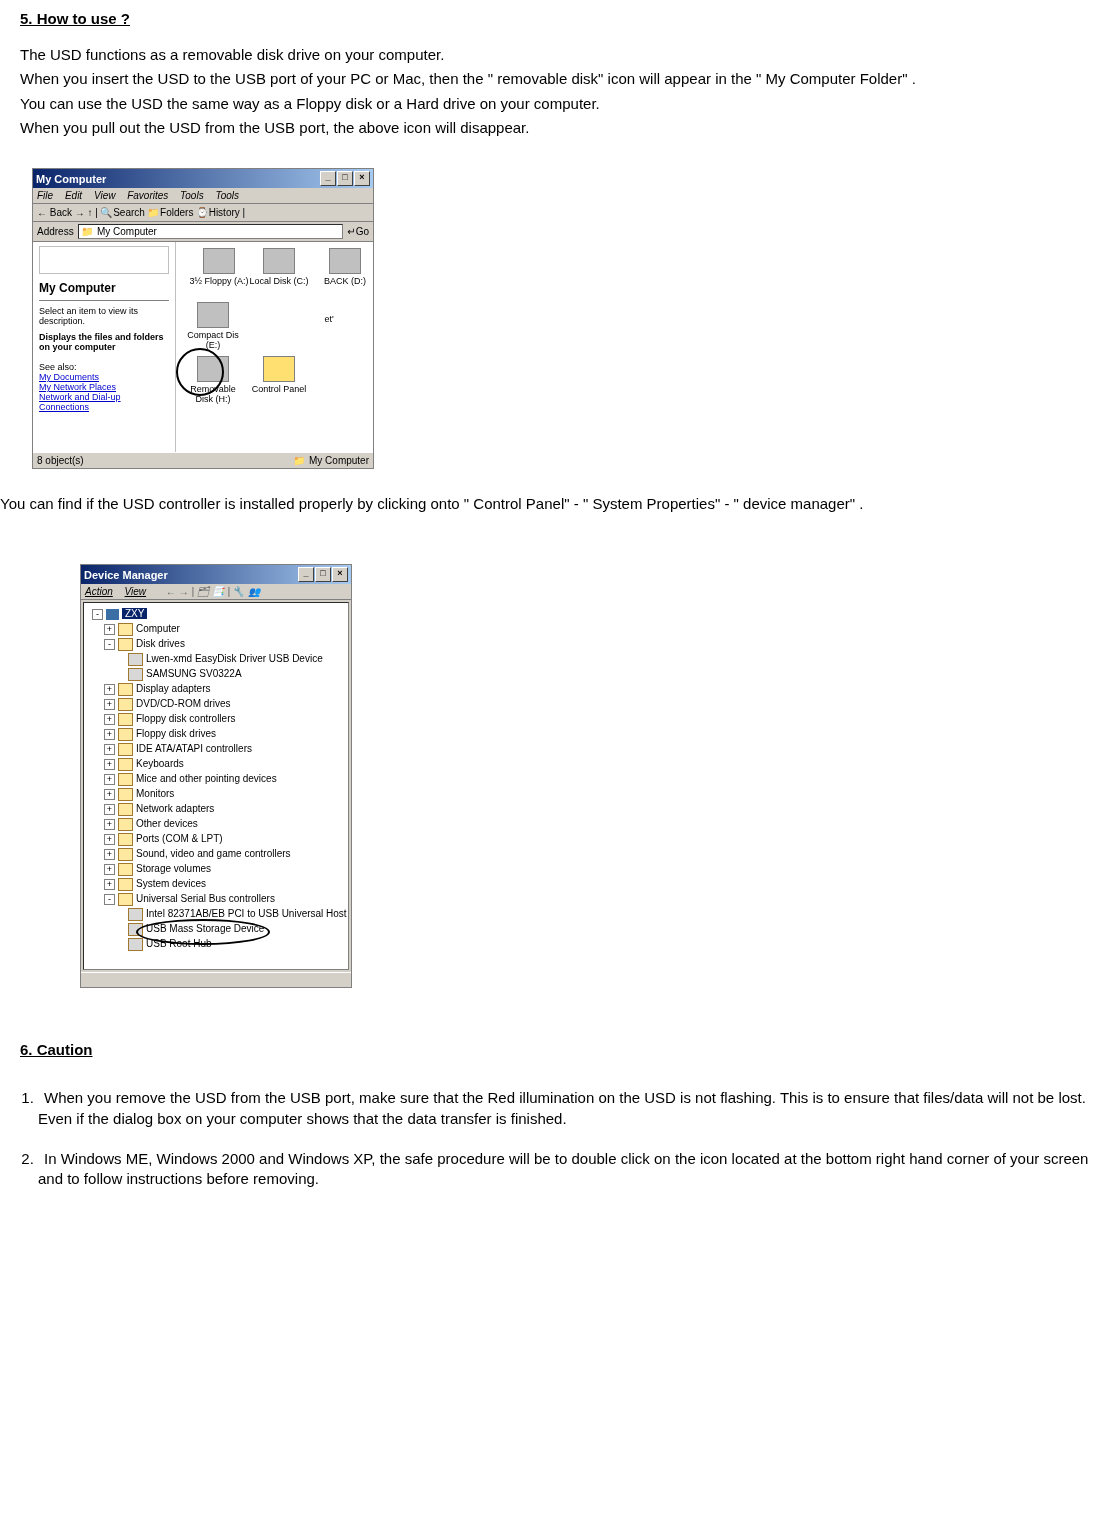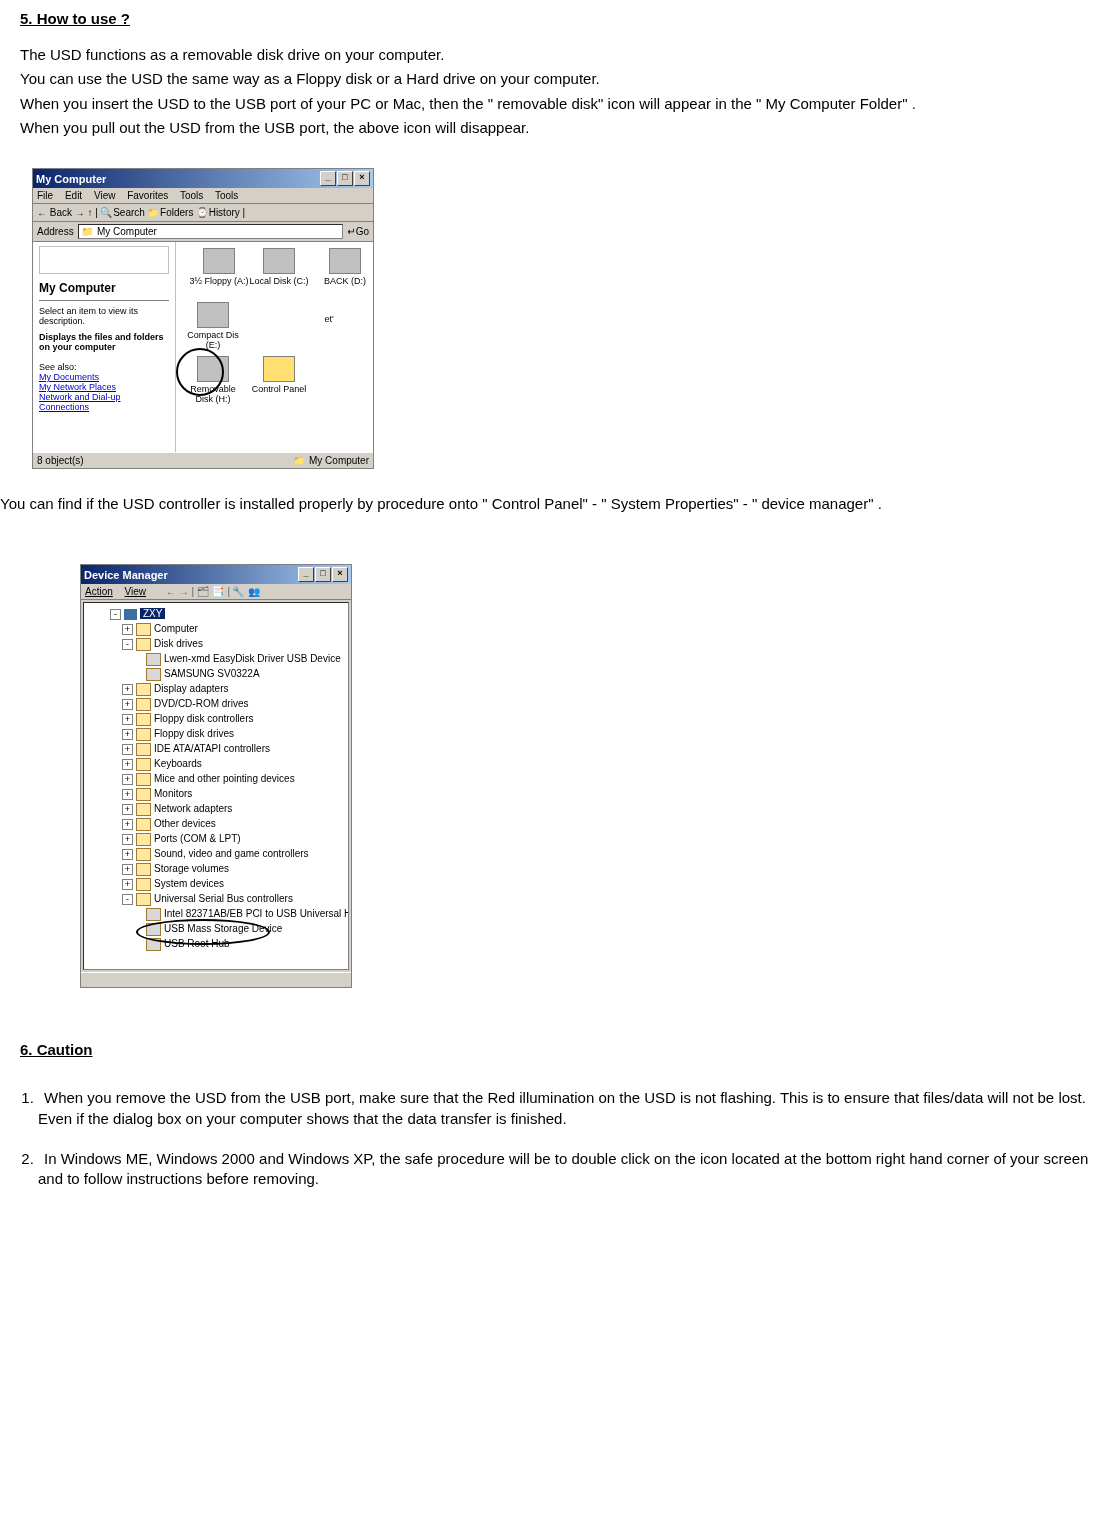--- a/index.html
+++ b/index.html
@@ -55,21 +55,21 @@
     line-height: 11px;
     text-align: center;
     color: #000;
   }
   .menubar {
     font-size: 10px;
     padding: 2px 4px;
     background: #d4d0c8;
     border-bottom: 1px solid #808080;
   }
-  .menubar span { margin-right: 9px; }
+  .menubar span { margin-right: 9px; font-style: italic; }
   .toolbar {
     font-size: 10px;
     padding: 3px 4px;
     background: #d4d0c8;
     border-bottom: 1px solid #808080;
   }
   .addrbar {
     display: flex;
     align-items: center;
     padding: 2px 4px;
@@ -148,21 +148,21 @@
     color: #000;
     margin: 50px 0 30px 60px;
     position: relative;
   }
   .dm-body {
     background: #fff;
     border: 1px inset #808080;
     margin: 2px;
     height: 360px;
     overflow: hidden;
-    padding: 3px 22px;
+    padding: 3px 4px;
     font-size: 10px;
     position: relative;
   }
   .tree-line { white-space: nowrap; line-height: 15px; }
   .tree-line.l1 { padding-left: 4px; }
   .tree-line.l2 { padding-left: 16px; }
   .tree-line.l3 { padding-left: 40px; }
   .box {
     display: inline-block;
     width: 9px; height: 9px;
@@ -209,22 +209,22 @@
   .caution-list { padding-left: 18px; }
   .caution-list li { margin-bottom: 20px; line-height: 1.35; }
   .caution-list li .inner { padding-left: 6px; }
 </style>
 </head>
 <body>
 
 <div class="block">
   <p class="section-heading">5.  How to use   ?</p>
   <p class="para">The USD functions as a removable disk drive on your computer.</p>
+  <p class="para"> When you insert the USD to the USB port of your PC or Mac, then the " removable disk"  icon will appear in the " My Computer Folder" .</p>
   <p class="para"> You can use the USD the same way as a Floppy disk or a Hard drive on your computer.</p>
-  <p class="para"> When you insert the USD to the USB port of your PC or Mac, then the " removable disk"  icon will appear in the " My Computer Folder" .</p>
   <p class="para"> When you pull out the USD from the USB port, the above icon will disappear.</p>
 </div>
 
 <div class="win">
   <div class="titlebar">
     <span>My Computer</span>
     <span class="tb-btns">
       <span class="tb-btn">_</span>
       <span class="tb-btn">□</span>
       <span class="tb-btn">×</span>
@@ -267,21 +267,21 @@
       </div>
       <div class="drive" style="left:72px; top:114px"><div class="ico" style="background:#ffe070"></div><span>Control Panel</span></div>
     </div>
   </div>
   <div class="statusbar">
     <span>8 object(s)</span>
     <span>📁 <span>My Computer</span></span>
   </div>
 </div>
 
-<p class="para" style="text-align:justify;margin-left:-20px;margin-right:-10px">  You can find if the USD controller is installed properly by procedure onto " Control Panel"  - " System Properties"  - " device manager" .</p>
+<p class="para" style="text-align:justify;margin-left:-20px;margin-right:-10px">  You can find if the USD controller is installed properly by clicking onto " Control Panel"  - " System Properties"  - " device manager" .</p>
 
 <div class="dm-win">
   <div class="titlebar">
     <span>Device Manager</span>
     <span class="tb-btns">
       <span class="tb-btn">_</span>
       <span class="tb-btn">□</span>
       <span class="tb-btn">×</span>
     </span>
   </div>

